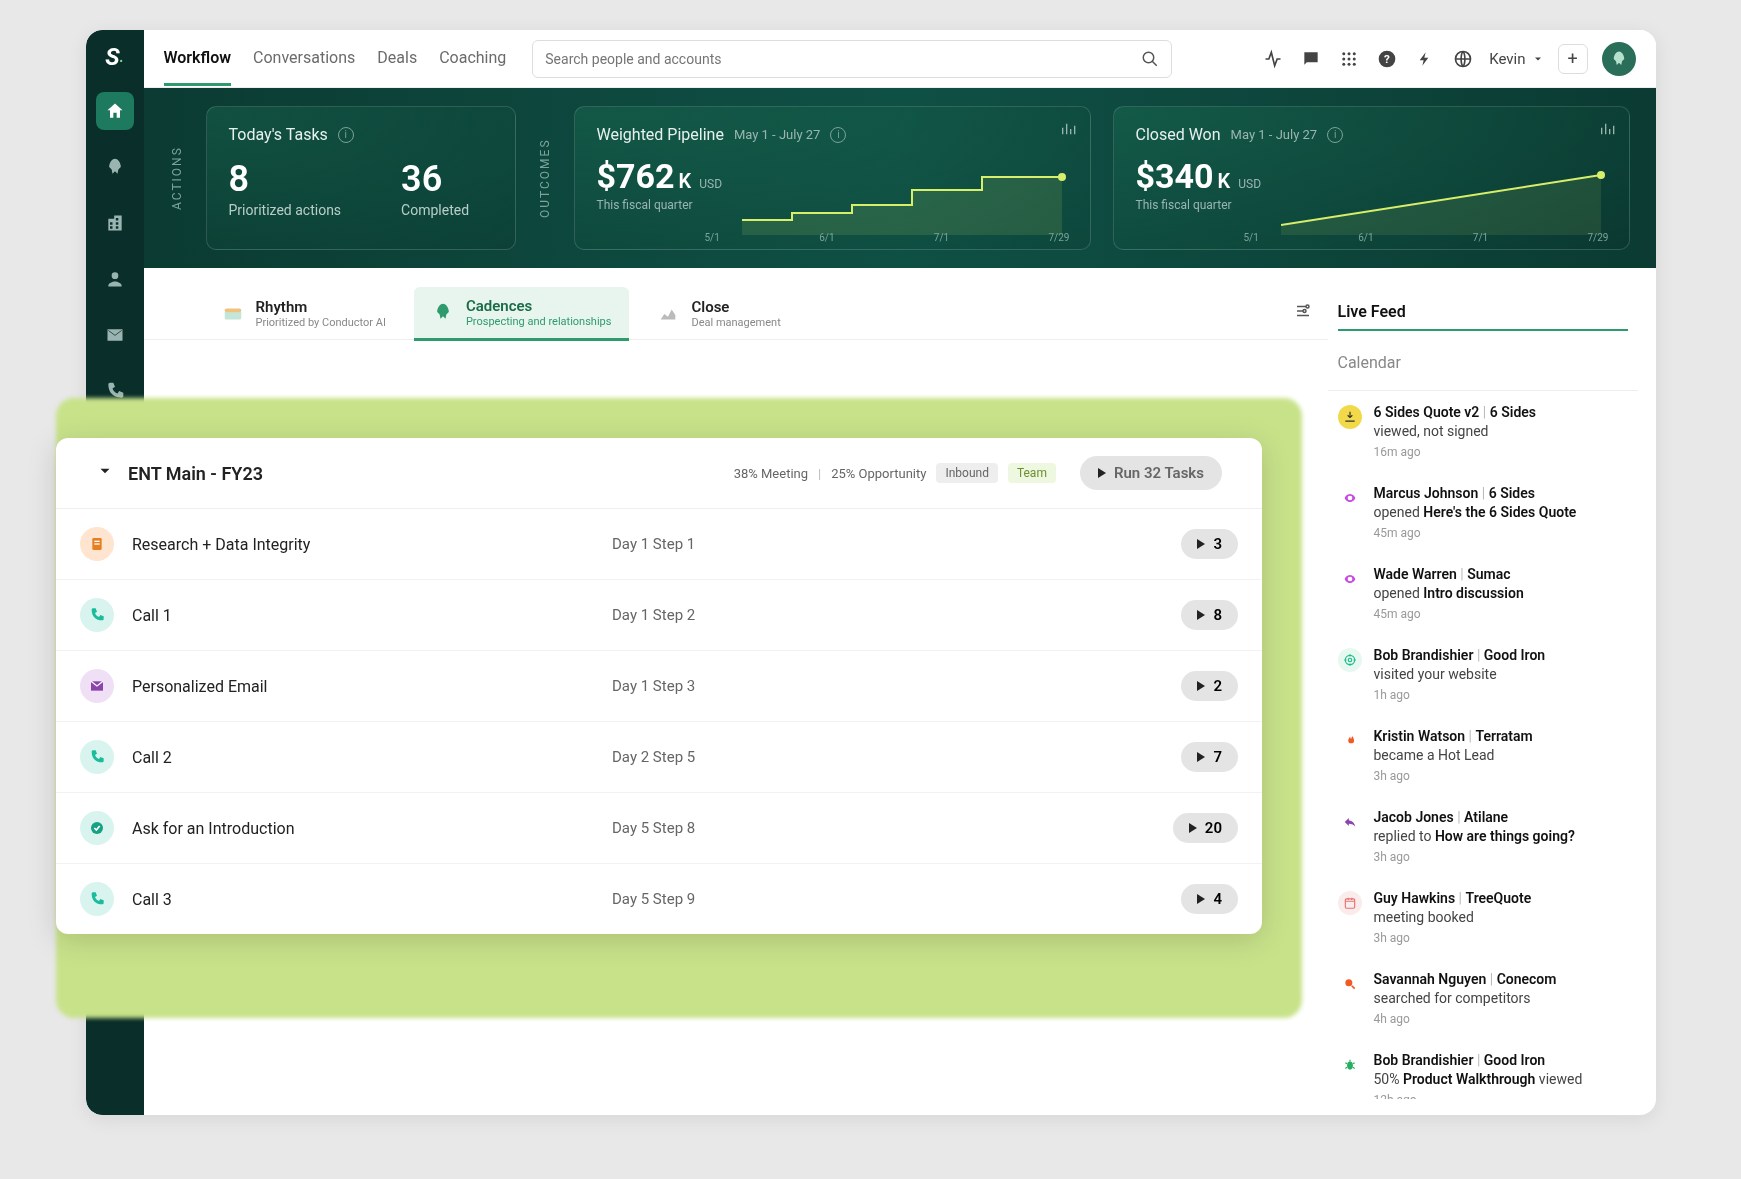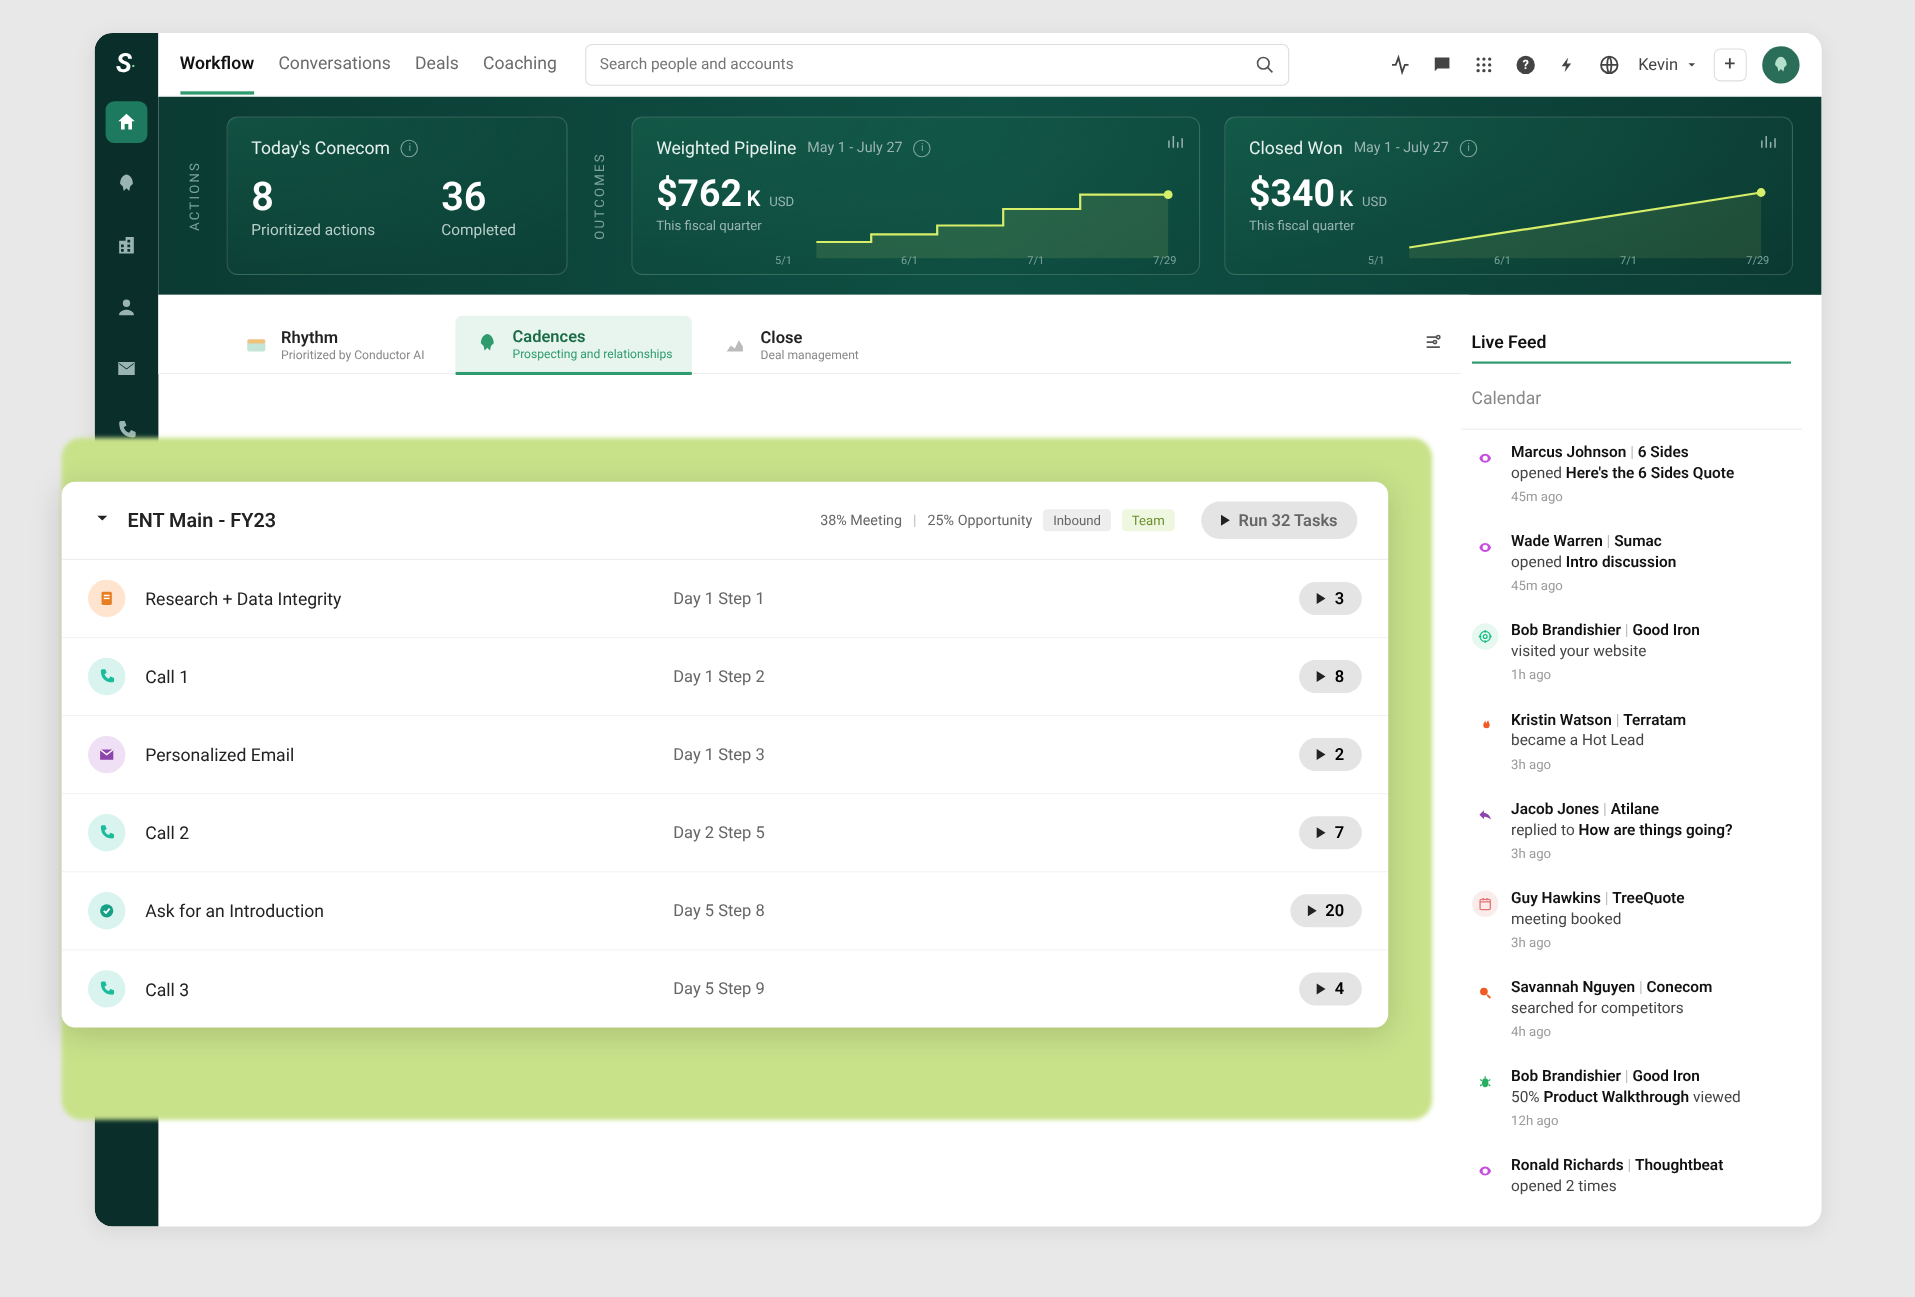--- a/index.html
+++ b/index.html
@@ -52,21 +52,21 @@
 .section-tab { display: flex; align-items: center; gap: 12px; padding: 10px 18px; border-radius: 6px 6px 0 0; cursor: pointer; }
 .section-tab.active { background: #e8f5ee; border-bottom: 3px solid #2e9b6e; }
 .section-tab .icon-box { width: 22px; height: 22px; display:flex; align-items:center; justify-content:center; }
 .section-tab .t-title { font-size: 15px; font-weight: 600; color: #222; }
 .section-tab .t-sub { font-size: 11px; color: #888; }
 .section-tabs .settings-ico { position: absolute; right: 24px; top: 34px; color: #666; cursor: pointer; }
 
 
 .overlay-shadow { position: absolute; left: 56px; top: 398px; width: 1246px; height: 620px; background: #c8e28a; border-radius: 18px; filter: blur(2px); }
 .cadence-card { position: absolute; left: 56px; top: 438px; width: 1206px; background: #fff; border-radius: 12px; box-shadow: 0 6px 30px rgba(0,0,0,0.15); overflow: hidden; }
-.cadence-header { display: flex; align-items: center; padding: 18px 28px; border-bottom: 1px solid #eee; gap: 14px; }
+.cadence-header { display: flex; align-items: center; padding: 18px 40px; border-bottom: 1px solid #eee; gap: 14px; }
 .cadence-header .chev { cursor: pointer; }
 .cadence-header .name { font-size: 18px; font-weight: 600; color: #222; }
 .cadence-header .meta { margin-left: auto; display: flex; align-items: center; gap: 10px; color: #666; font-size: 13px; }
 .tag { padding: 3px 9px; border-radius: 4px; font-size: 12px; }
 .tag.inbound { background: #eee; color: #666; }
 .tag.team { background: #eef7df; color: #6f8f2f; }
 .run-btn { background: #e4e4e4; border-radius: 20px; padding: 8px 18px; font-size: 15px; font-weight: 600; display: flex; align-items: center; gap: 8px; cursor: pointer; margin-left: 14px; }
 .cadence-row { display: flex; align-items: center; padding: 18px 24px; border-bottom: 1px solid #f2f2f2; }
 .cadence-row:last-child { border-bottom: none; }
 .step-icon { width: 34px; height: 34px; border-radius: 50%; display: flex; align-items: center; justify-content: center; margin-right: 18px; font-size: 14px; }
@@ -198,21 +198,21 @@
             <path d="M12 2c3 0 7 4 7 10l-3 3-1 5-3-3-3 3-1-5-3-3c0-6 4-10 7-10z"></path>
           </svg>
         </div>
     </div>
   </div>
 
   <div class="hero">
     <div class="vlabel">ACTIONS</div>
     <div class="hero-card rhythm-card">
       <div class="title-row">
-          <span>Today's Conecom</span>
+          <span>Today's Tasks</span>
           <span class="info-i">i</span>
         </div>
       <div class="rhythm-stats">
         <div>
             <div class="big">8</div>
             <div class="lbl">Prioritized actions</div>
           </div>
         <div>
             <div class="big">36</div>
             <div class="lbl">Completed</div>
@@ -318,20 +318,32 @@
         </svg></div>
   </div>
 
   <div class="right-panel">
     <div class="rp-tabs">
       <div class="rp-tab active">Live Feed</div>
       <div class="rp-tab">Calendar</div>
     </div>
     <div id="feed-list">
         <div class="feed-item">
+    <div class="fi-icon" style="background:#f2d94a;color:#f2d94a">
+            <svg width="14" height="14" viewBox="0 0 24 24" fill="#333">
+              <path d="M12 3v10m0 0l-4-4m4 4l4-4M4 19h16" stroke="#333" stroke-width="2" fill="none"></path>
+            </svg>
+          </div>
+    <div class="fi-body">
+      <b>6 Sides Quote v2</b> <span class="sep">|</span> <b>6 Sides</b><br>
+      viewed, not signed
+      <div class="fi-time">16m ago</div>
+    </div>
+        </div>
+        <div class="feed-item">
     <div class="fi-icon" style="background:#fff;color:#c74de0">
             <svg width="14" height="14" viewBox="0 0 24 24" fill="currentColor">
               <path d="M12 5c5 0 9 5 9 7s-4 7-9 7-9-5-9-7 4-7 9-7zm0 3a4 4 0 100 8 4 4 0 000-8z"></path>
             </svg>
           </div>
     <div class="fi-body">
       <b>Marcus Johnson</b> <span class="sep">|</span> <b>6 Sides</b><br>
       opened <b>Here's the 6 Sides Quote</b>
       <div class="fi-time">45m ago</div>
     </div>

